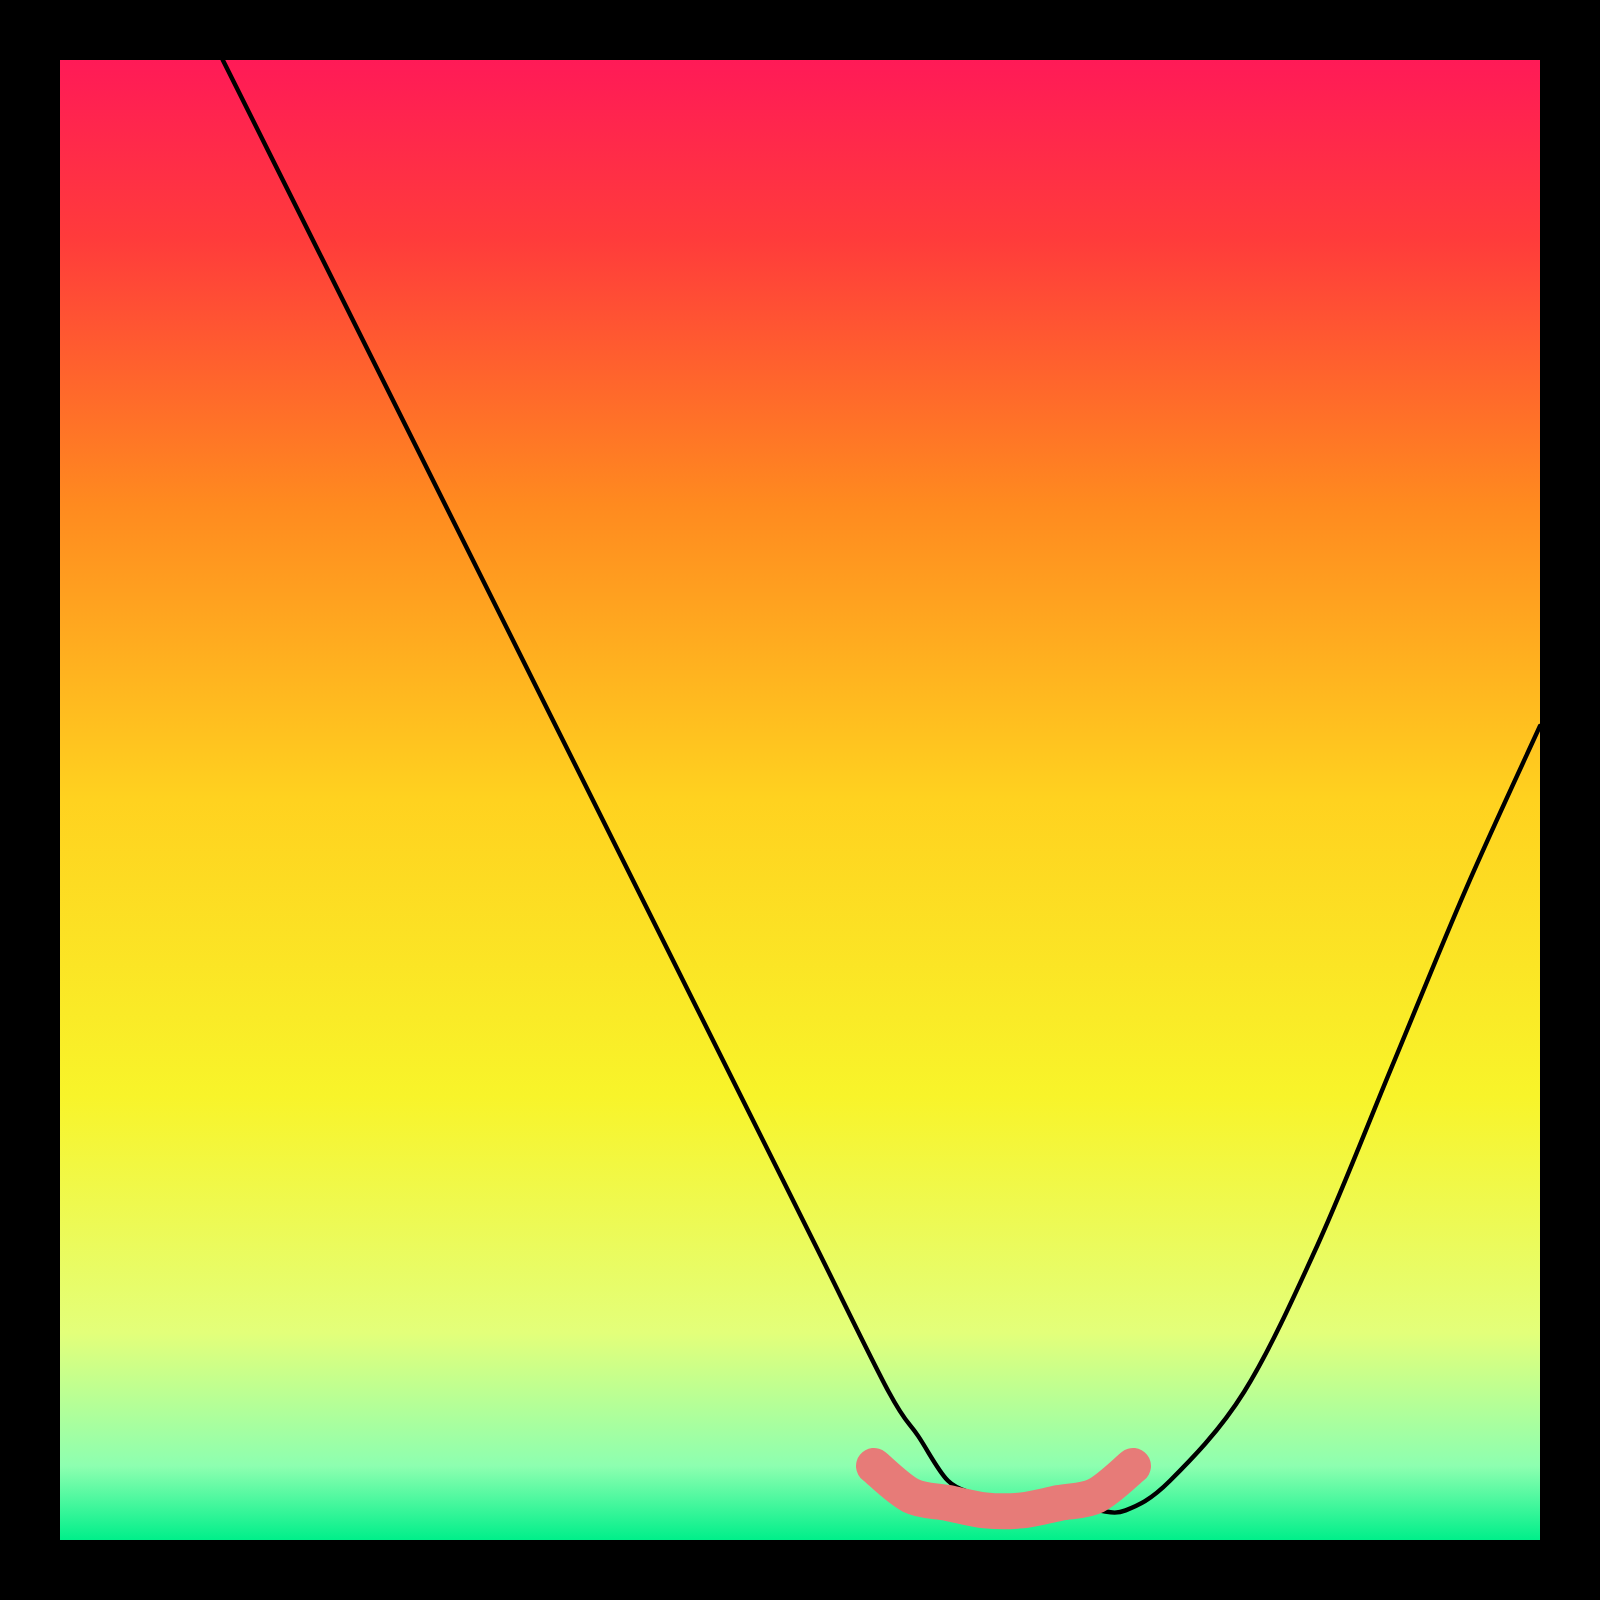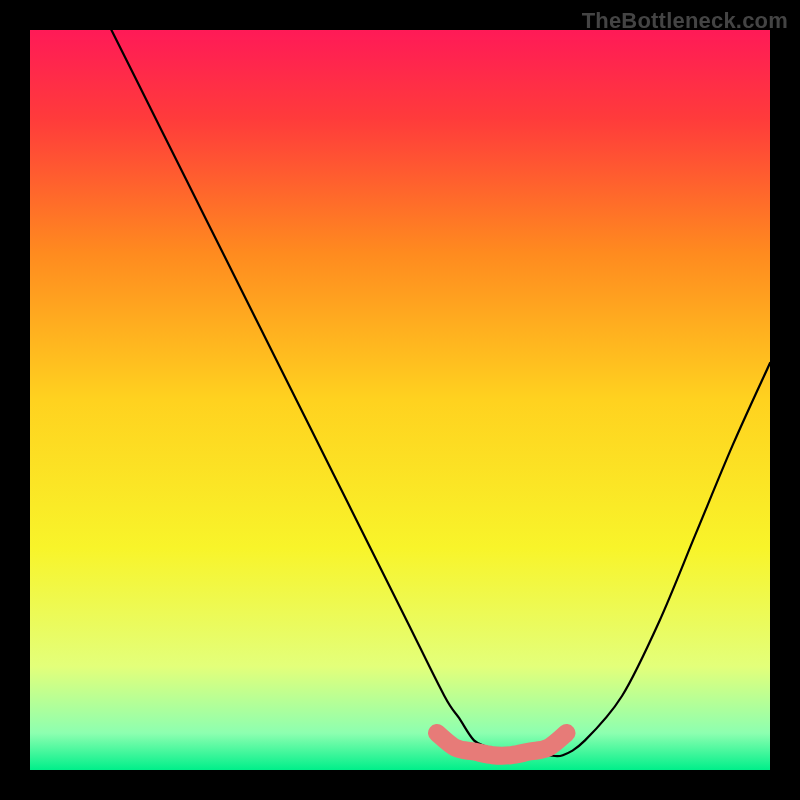--- a/index.html
+++ b/index.html
@@ -32,21 +32,20 @@
     top: 30px;
     width: 740px;
     height: 740px;
   }
   svg { display: block; }
 </style>
 </head>
 <body>
 
 <div class="stage">
-  <div class="watermark">TheBottleneck.com</div>
 
   <div class="plot-area">
     <svg id="chart-svg" width="740" height="740" viewBox="0 0 740 740">
       <defs>
         <linearGradient id="bg-grad" x1="0" y1="0" x2="0" y2="1">
             <stop offset="0%" stop-color="#ff1a57"></stop>
             <stop offset="12%" stop-color="#ff3b3b"></stop>
             <stop offset="30%" stop-color="#ff8a1f"></stop>
             <stop offset="50%" stop-color="#ffd21f"></stop>
             <stop offset="70%" stop-color="#f8f42a"></stop>

